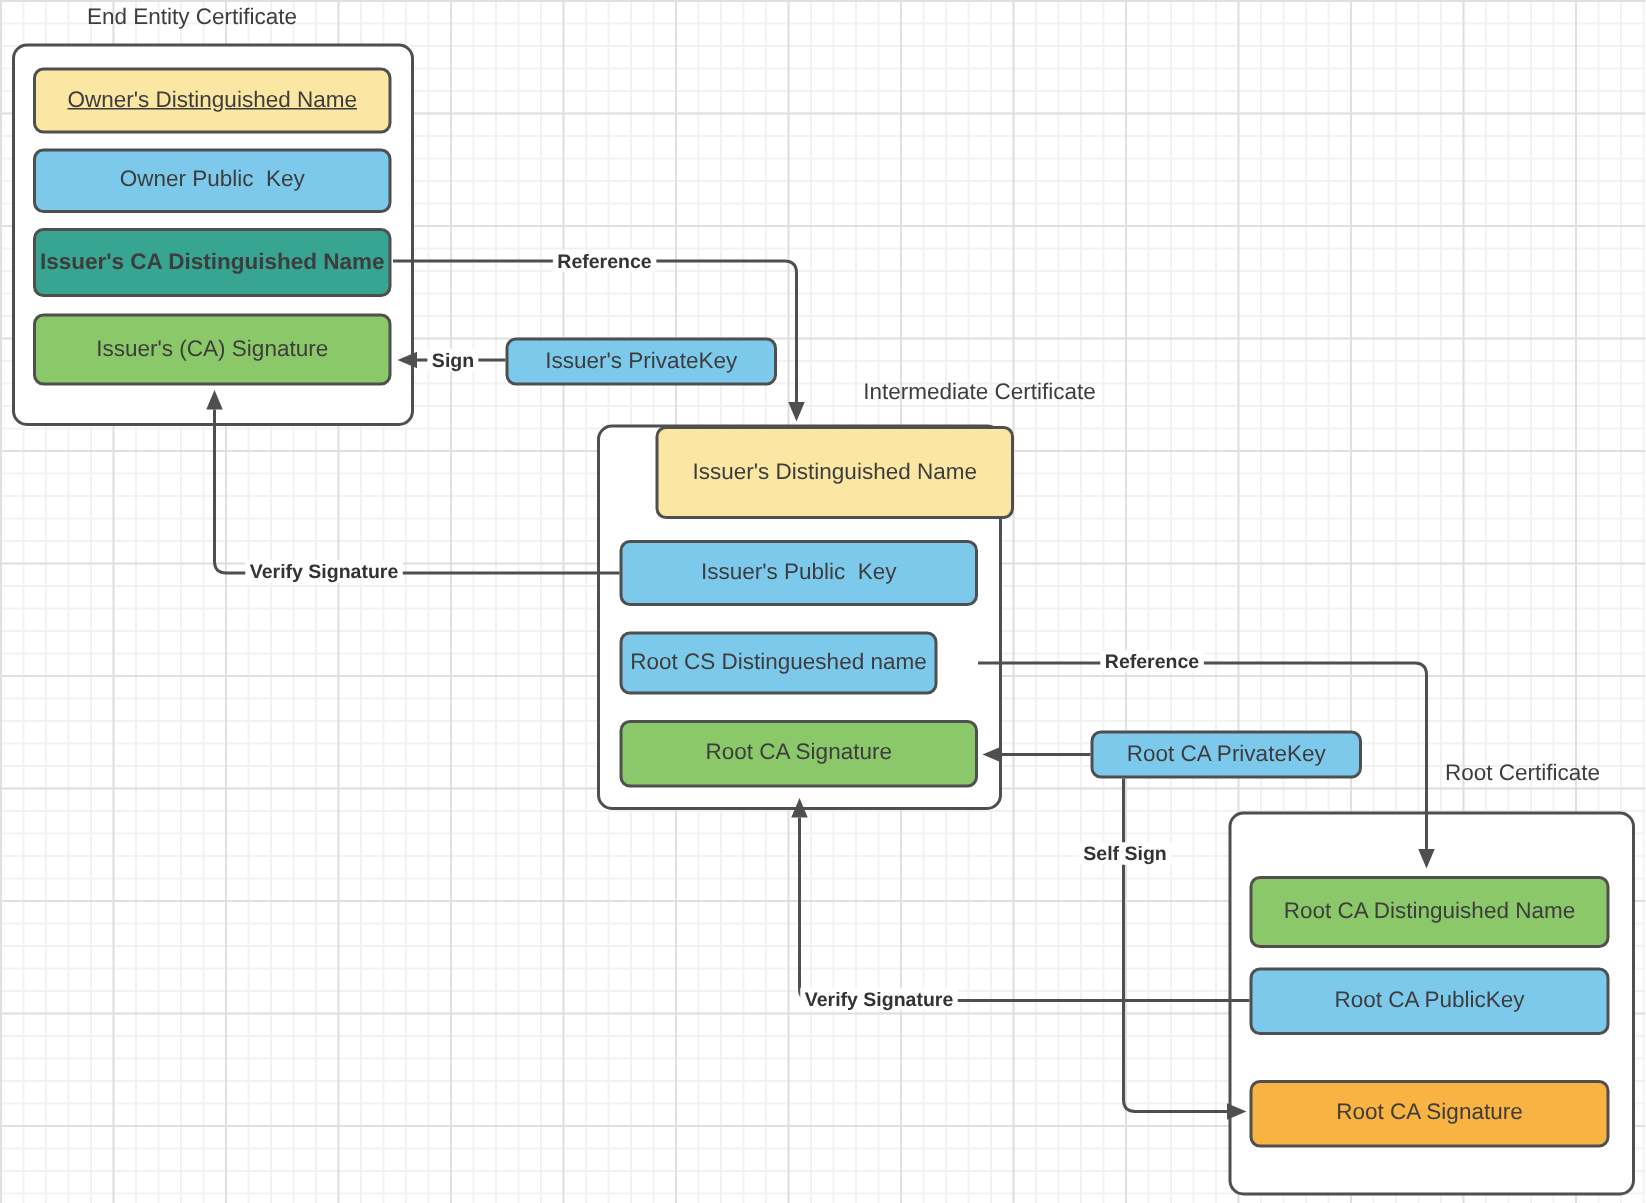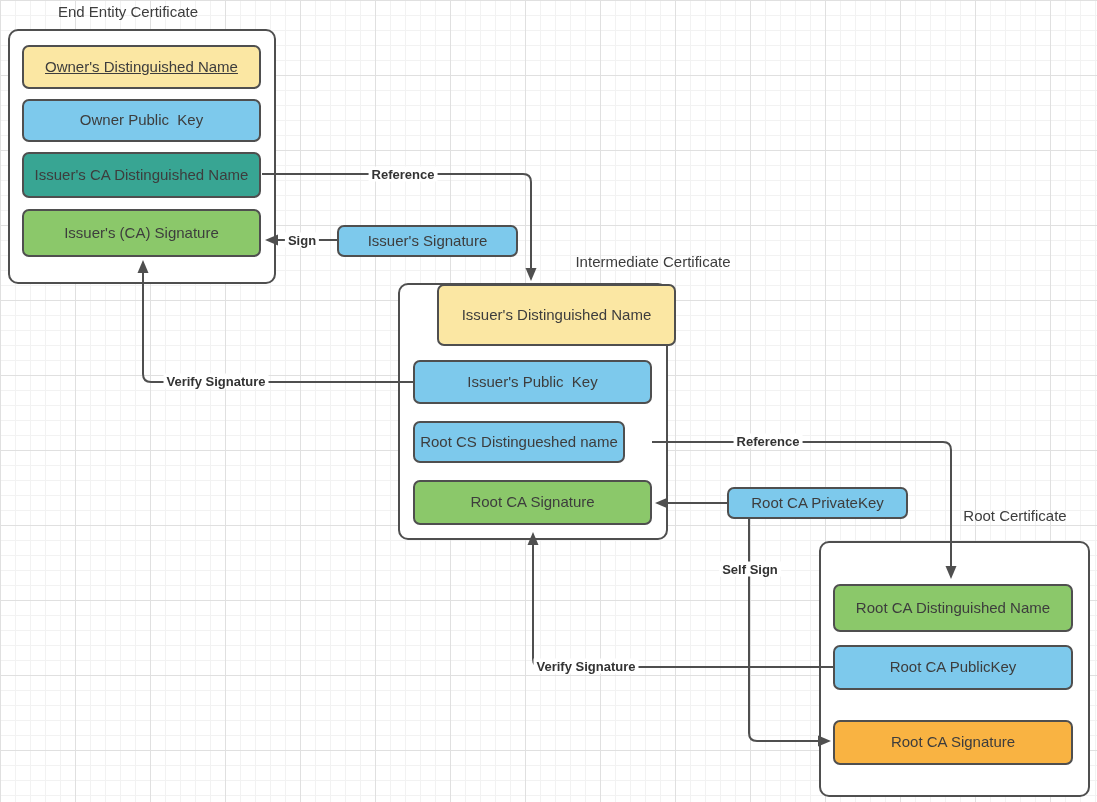--- a/index.html
+++ b/index.html
@@ -54,21 +54,21 @@
   <div class="group-title" style="left:28px;top:3px;width:200px">End Entity Certificate</div>
   <div class="group-title" style="left:553px;top:253px;width:200px">Intermediate Certificate</div>
   <div class="group-title" style="left:915px;top:507px;width:200px">Root Certificate</div>
 
   <div class="node" style="left: 22px; top: 45px; width: 239px; height: 44px; background-color: rgb(251, 231, 163); text-decoration: underline;">
     <span>Owner's Distinguished Name</span>
   </div>
   <div class="node" style="left: 22px; top: 99px; width: 239px; height: 43px; background-color: rgb(125, 201, 236);">
     <span>Owner Public  Key</span>
   </div>
-  <div class="node" style="left: 22px; top: 152px; width: 239px; height: 46px; background-color: rgb(56, 165, 147);">
+  <div class="node" style="left: 22px; top: 152px; width: 239px; height: 46px; background-color: rgb(56, 165, 147); font-weight: bold;">
     <span>Issuer's CA Distinguished Name</span>
   </div>
   <div class="node" style="left: 22px; top: 209px; width: 239px; height: 48px; background-color: rgb(139, 200, 106);">
     <span>Issuer's (CA) Signature</span>
   </div>
 
   <div class="node" style="left: 413px; top: 284px; width: 239px; height: 62px; background-color: rgb(251, 231, 163); margin-left: 24px;">
     <span>Issuer's Distinguished Name</span>
   </div>
   <div class="node" style="left: 413px; top: 360px; width: 239px; height: 44px; background-color: rgb(125, 201, 236); text-align: center;">
@@ -85,21 +85,21 @@
     <span>Root CA Distinguished Name</span>
   </div>
   <div class="node" style="left: 833px; top: 645px; width: 240px; height: 45px; background-color: rgb(125, 201, 236);">
     <span>Root CA PublicKey</span>
   </div>
   <div class="node" style="left: 833px; top: 720px; width: 240px; height: 45px; background-color: rgb(249, 179, 66);">
     <span>Root CA Signature</span>
   </div>
 
   <div class="node" style="left: 337px; top: 225px; width: 181px; height: 32px; background-color: rgb(125, 201, 236);">
-    <span>Issuer's Signature</span>
+    <span>Issuer's PrivateKey</span>
   </div>
   <div class="node" style="left: 727px; top: 487px; width: 181px; height: 32px; background-color: rgb(125, 201, 236);">
     <span>Root CA PrivateKey</span>
   </div>
 
   <svg class="edges" width="1097" height="802">
 
     <path class="edge" d="M262,174 H523 Q531,174 531,182 V269"></path>
     <polygon class="arrow" points="531,281 525.5,268 536.5,268"></polygon>
 

